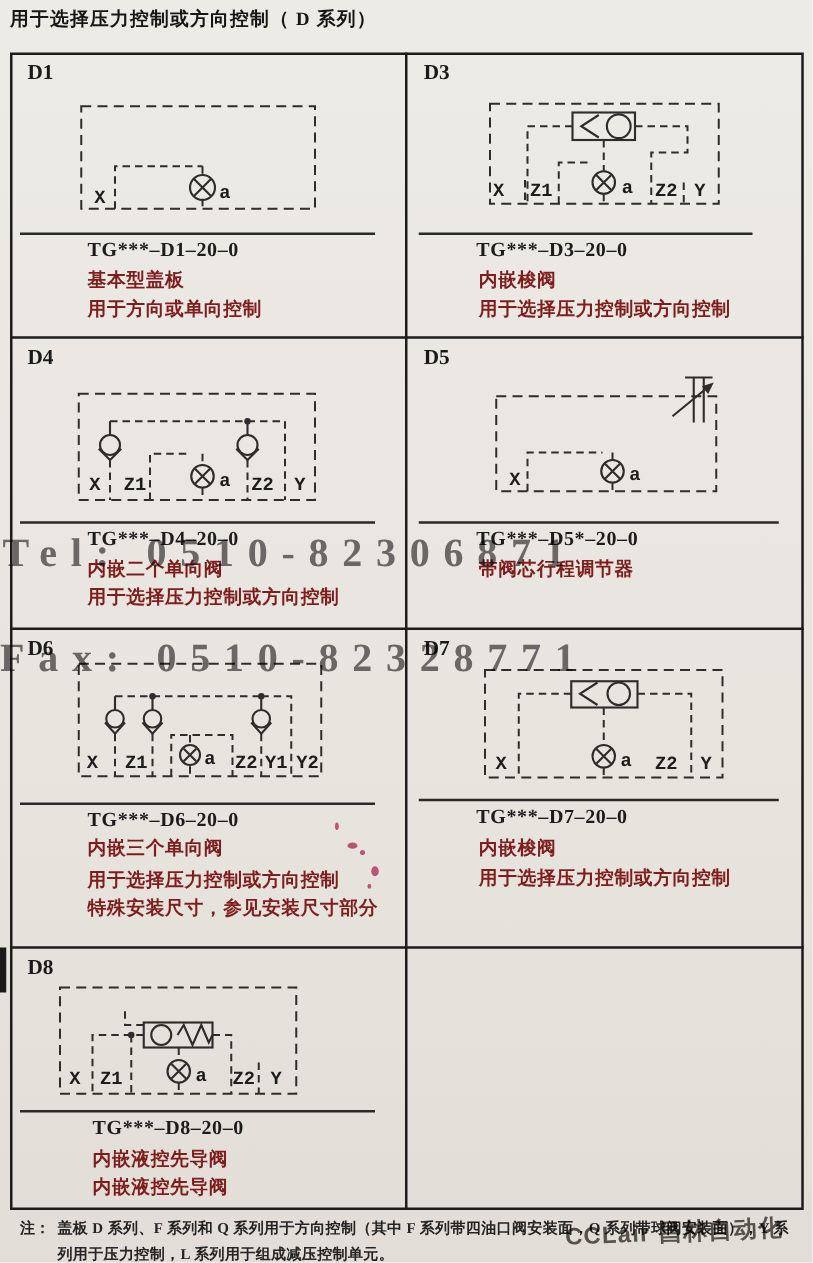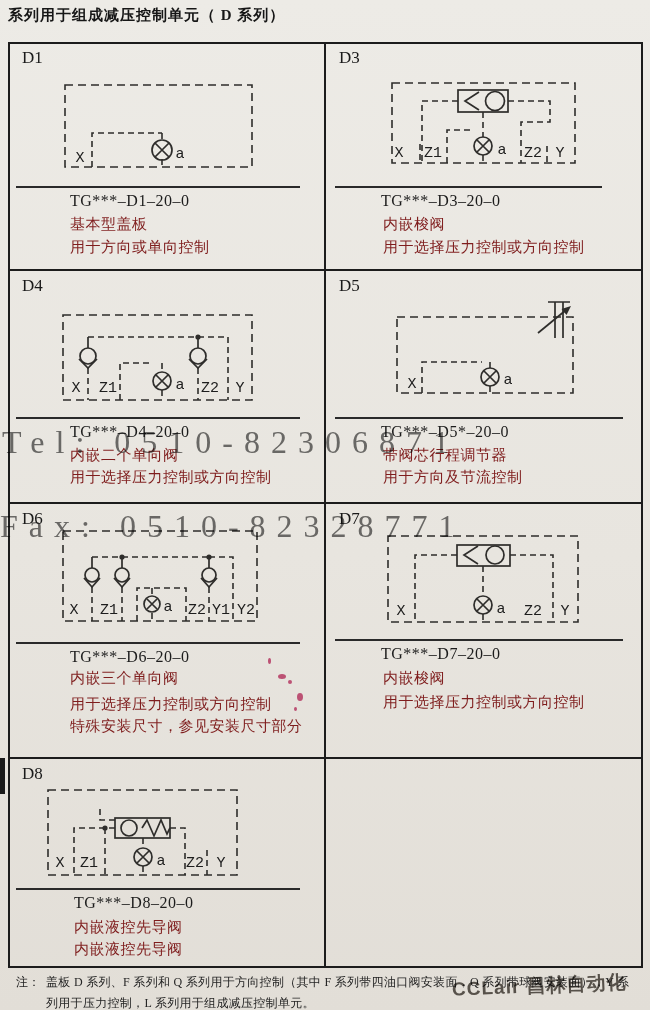--- a/index.html
+++ b/index.html
@@ -1,19 +1,19 @@
 <!DOCTYPE html>
 <html><head>
 <meta charset="utf-8">
 <style>
   html,body{margin:0;padding:0;}
   body{width:650px;height:1010px;position:relative;overflow:hidden;
        background:linear-gradient(180deg,#edebe6 0%,#e8e5df 55%,#e2ded7 100%);
        font-family:"Liberation Serif", serif;color:#1e1e1e;}
-  .abs{position:absolute;}
+  .abs{position:absolute;font-weight:bold;}
   .page-title{left:8px;top:6px;font-size:15px;font-weight:bold;letter-spacing:1px;color:#161616;}
   .table-frame{left:8px;top:42px;width:631px;height:922px;border:2px solid #1c1c1c;background:transparent;}
   .vline{left:324px;top:42px;width:2px;height:926px;background:#1c1c1c;}
   .hline{left:8px;width:635px;height:2px;background:#1c1c1c;}
   .cell{overflow:hidden;}
   .cell-label{position:absolute;left:14px;top:6px;font-size:17px;color:#1a1a1a;}
   .cell svg{position:absolute;left:0;top:0;}
   .sep{position:absolute;height:2px;background:#2a2a2a;}
   .model{position:absolute;font-size:16px;letter-spacing:.5px;color:#1c1c1c;white-space:nowrap;}
   .desc{position:absolute;font-size:15px;color:#7f1d1d;white-space:nowrap;letter-spacing:.5px;}
@@ -28,21 +28,21 @@
   .wm-brand{font-family:"Liberation Sans", sans-serif;font-size:19px;font-weight:bold;
             color:#544f49;letter-spacing:1px;transform:rotate(-2.5deg);opacity:.92;}
   .note-label{left:16px;top:974px;font-size:12px;color:#242424;}
   .note-line{font-size:12px;color:#242424;white-space:nowrap;letter-spacing:.3px;}
   .stain{position:absolute;background:rgba(178,45,90,.8);border-radius:50%;z-index:30;}
   .edge-mark{left:0;top:758px;width:5px;height:36px;background:#1a1a1a;}
 </style>
 </head>
 <body>
 
-<div class="abs page-title">系列用于组成减压控制单元（ D 系列）</div>
+<div class="abs page-title">用于选择压力控制或方向控制（ D 系列）</div>
 
 <div class="abs table-frame"></div>
 <div class="abs vline"></div>
 <div class="abs hline" style="top:269px"></div>
 <div class="abs hline" style="top:502px"></div>
 <div class="abs hline" style="top:757px"></div>
 <div class="abs edge-mark"></div>
 
 <div class="abs cell" style="left:8px;top:42px;width:317px;height:228px">
   <div class="cell-label">D1</div>
@@ -124,21 +124,20 @@
     <polygon class="dot" points="246,36 241.5,45.1 236.5,38.9"></polygon>
     <path class="diagram-line dashed2" d="M97 123 V92 H157 M165 92 V98 M165 116 V123"></path>
     <circle class="solidline" cx="165" cy="107" r="9"></circle>
     <path class="solidline" d="M159 101 L171 113 M159 113 L171 101"></path>
     <text class="port" x="87" y="118" text-anchor="middle">X</text>
     <text class="port" x="183" y="114" text-anchor="middle">a</text>
   </svg>
   <div class="sep" style="left:10px;top:147px;width:288px"></div>
   <div class="model" style="left:56px;top:153px">TG***–D5*–20–0</div>
   <div class="desc" style="left:58px;top:176px">带阀芯行程调节器</div>
-  <div class="desc" style="left:58px;top:198px">用于方向及节流控制</div>
 </div>
 
 <div class="abs cell" style="left:8px;top:503px;width:317px;height:255px">
   <div class="cell-label">D6</div>
   <svg width="317" height="140" viewBox="0 0 317 140">
     <rect class="diagram-line dashed" x="55" y="28" width="194" height="90"></rect>
     <path class="diagram-line dashed2" d="M84 54 H201 M201 54 H225 V118"></path>
     <circle class="dot" cx="114" cy="54" r="2.6"></circle>
     <circle class="dot" cx="201" cy="54" r="2.6"></circle>
     <path class="solidline" d="M84 54 V65 M114 54 V65 M201 54 V65"></path>

